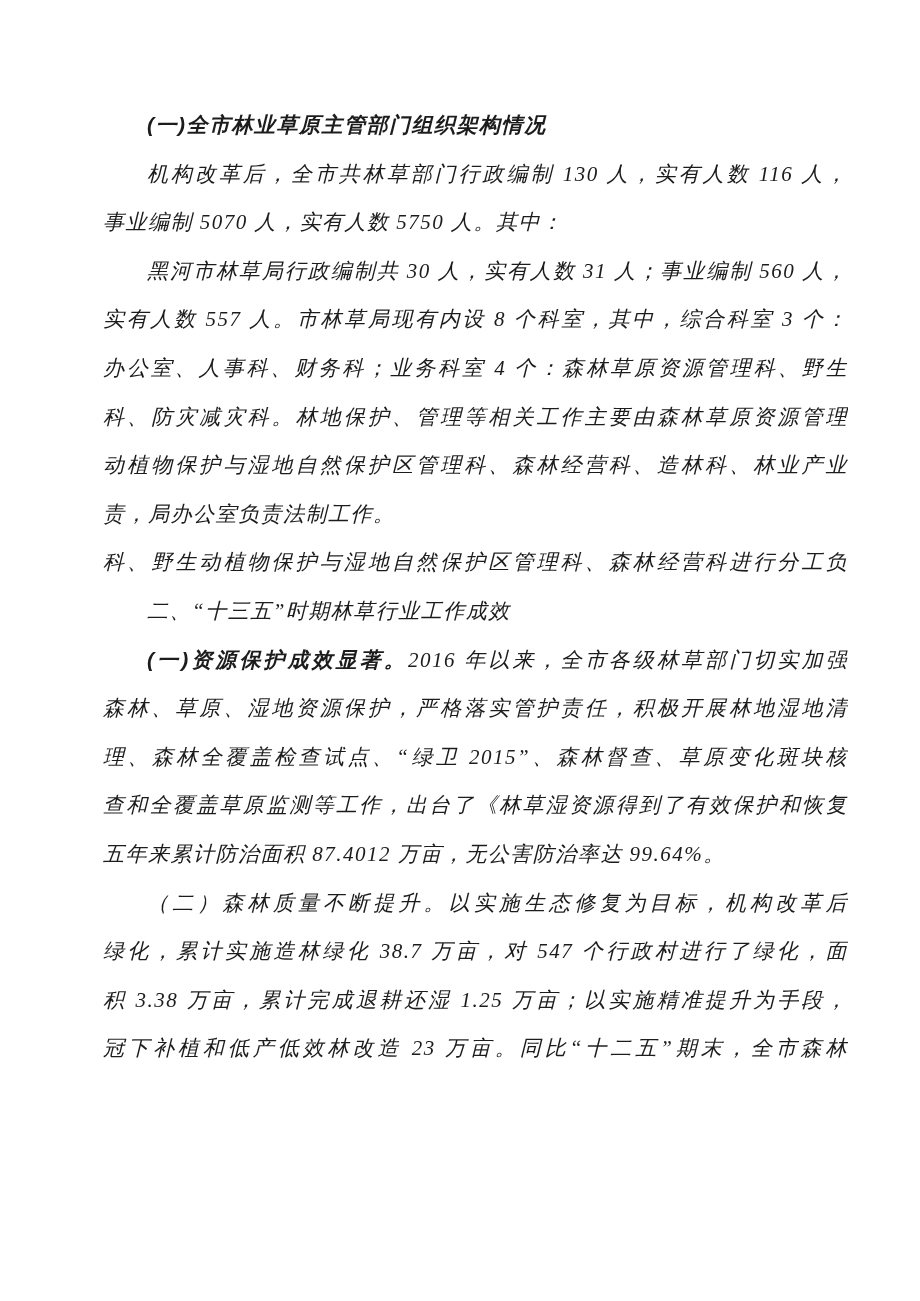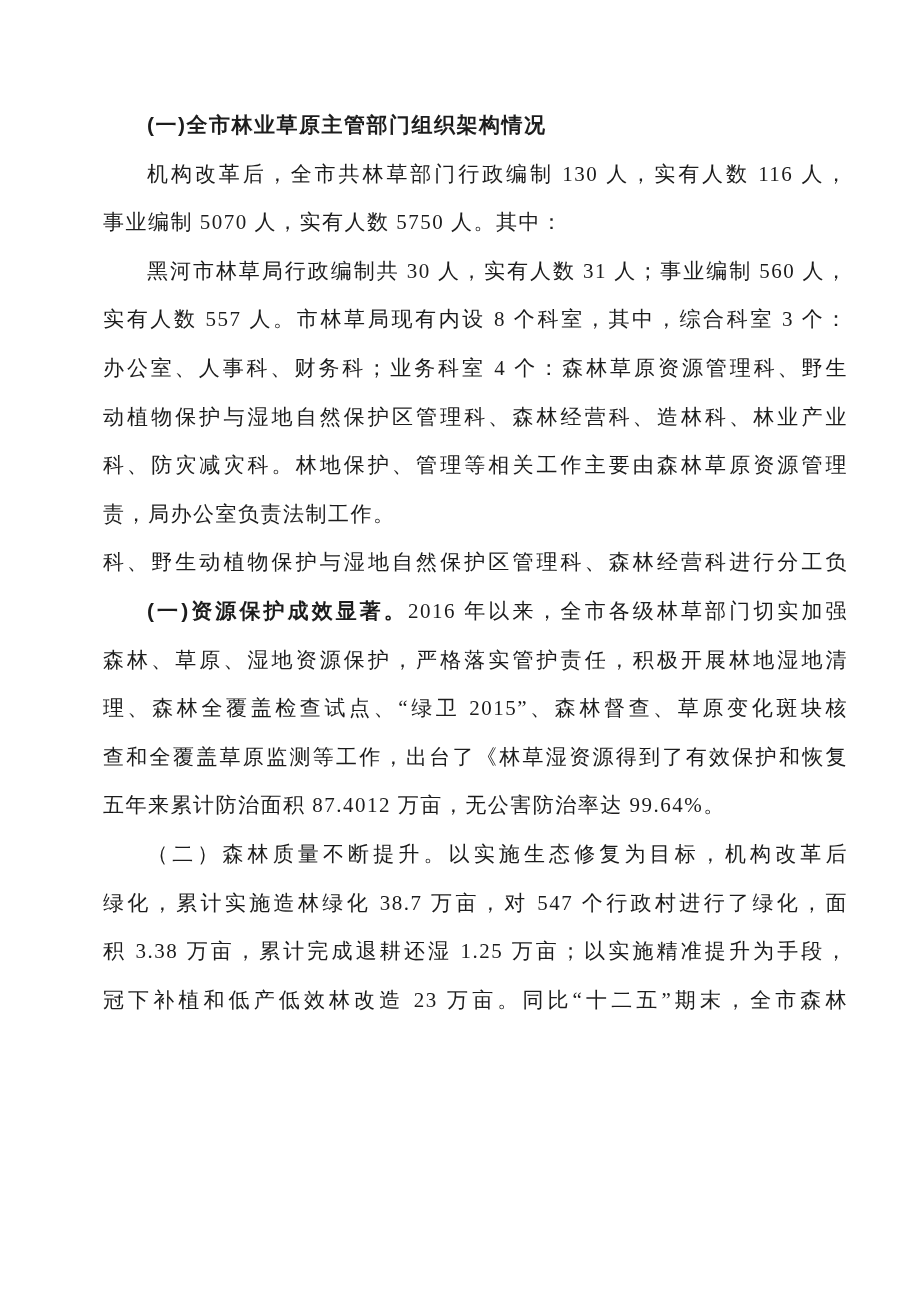--- a/index.html
+++ b/index.html
@@ -6,20 +6,21 @@
     margin: 0;
     padding: 0;
     background: #ffffff;
   }
   .page {
     position: relative;
     width: 920px;
     height: 1301px;
     background: #ffffff;
     overflow: hidden;
+    font-style: italic;
   }
   .text-block {
     position: absolute;
     left: 103px;
     top: 101px;
     width: 745px;
     color: #1c1c1c;
     font-family: "Liberation Serif", "DejaVu Serif", serif;
     font-size: 21px;
     letter-spacing: 1.5px;
@@ -54,28 +55,29 @@
       <div class="line indent justify"><span>机构改革后，全市共林草部门行政编制 130 人，实有人数 116 人，</span></div>
 
       <div class="line"><span>事业编制 5070 人，实有人数 5750 人。其中：</span></div>
 
       <div class="line indent justify"><span>黑河市林草局行政编制共 30 人，实有人数 31 人；事业编制 560 人，</span></div>
 
       <div class="line justify"><span>实有人数 557 人。市林草局现有内设 8 个科室，其中，综合科室 3 个：</span></div>
 
       <div class="line justify"><span>办公室、人事科、财务科；业务科室 4 个：森林草原资源管理科、野生</span></div>
 
+      <div class="line justify"><span>科、防灾减灾科。林地保护、管理等相关工作主要由森林草原资源管理</span></div>
+
       <div class="line justify"><span>动植物保护与湿地自然保护区管理科、森林经营科、造林科、林业产业</span></div>
-
-      <div class="line justify"><span>科、防灾减灾科。林地保护、管理等相关工作主要由森林草原资源管理</span></div>
 
       <div class="line"><span>责，局办公室负责法制工作。</span></div>
 
       <div class="line justify"><span>科、野生动植物保护与湿地自然保护区管理科、森林经营科进行分工负</span></div>
 
+      <div class="line indent"><span>二、“十三五”时期林草行业工作成效</span></div>
 
       <div class="line indent justify"><span class="b">(一)资源保护成效显著。</span><span>2016 年以来，全市各级林草部门切实加强</span></div>
 
       <div class="line justify"><span>森林、草原、湿地资源保护，严格落实管护责任，积极开展林地湿地清</span></div>
 
       <div class="line justify"><span>理、森林全覆盖检查试点、“绿卫 2015”、森林督查、草原变化斑块核</span></div>
 
       <div class="line justify"><span>查和全覆盖草原监测等工作，出台了《林草湿资源得到了有效保护和恢复</span></div>
 
 

